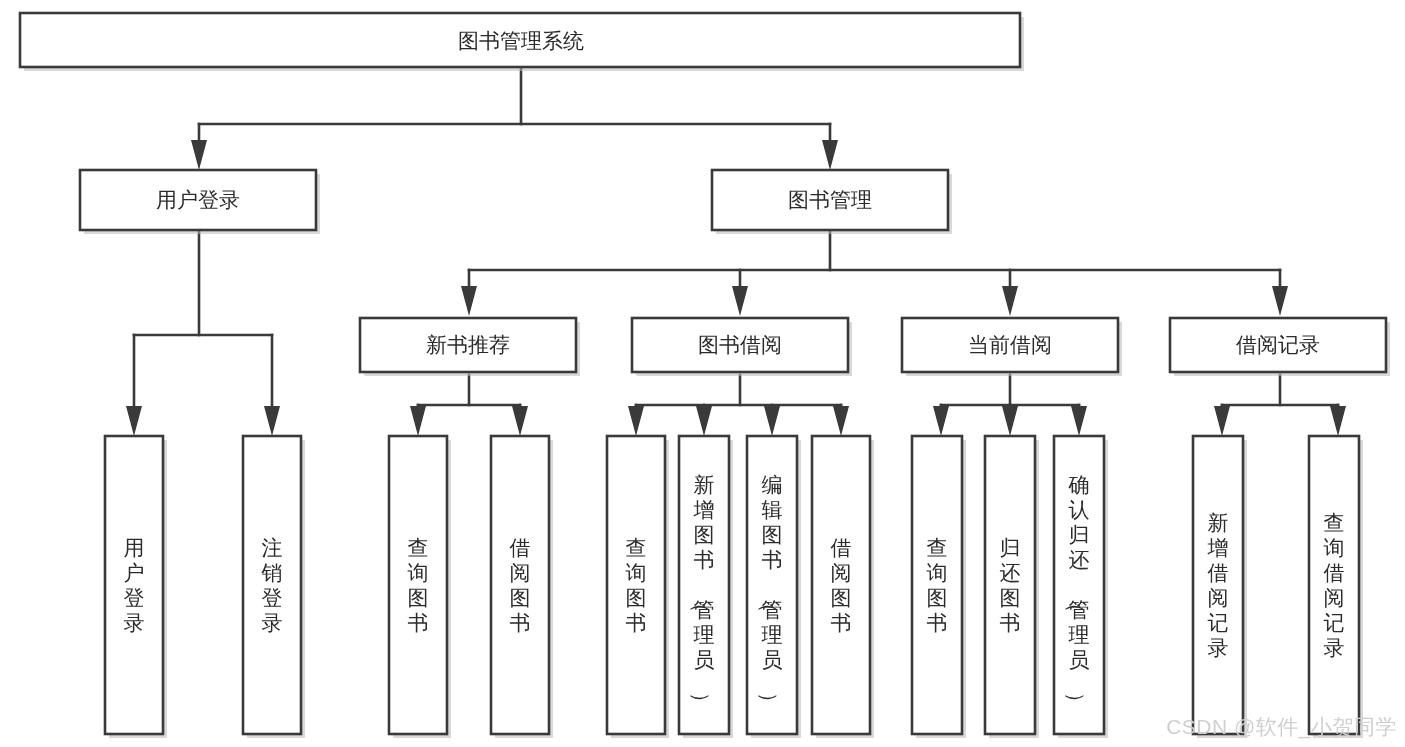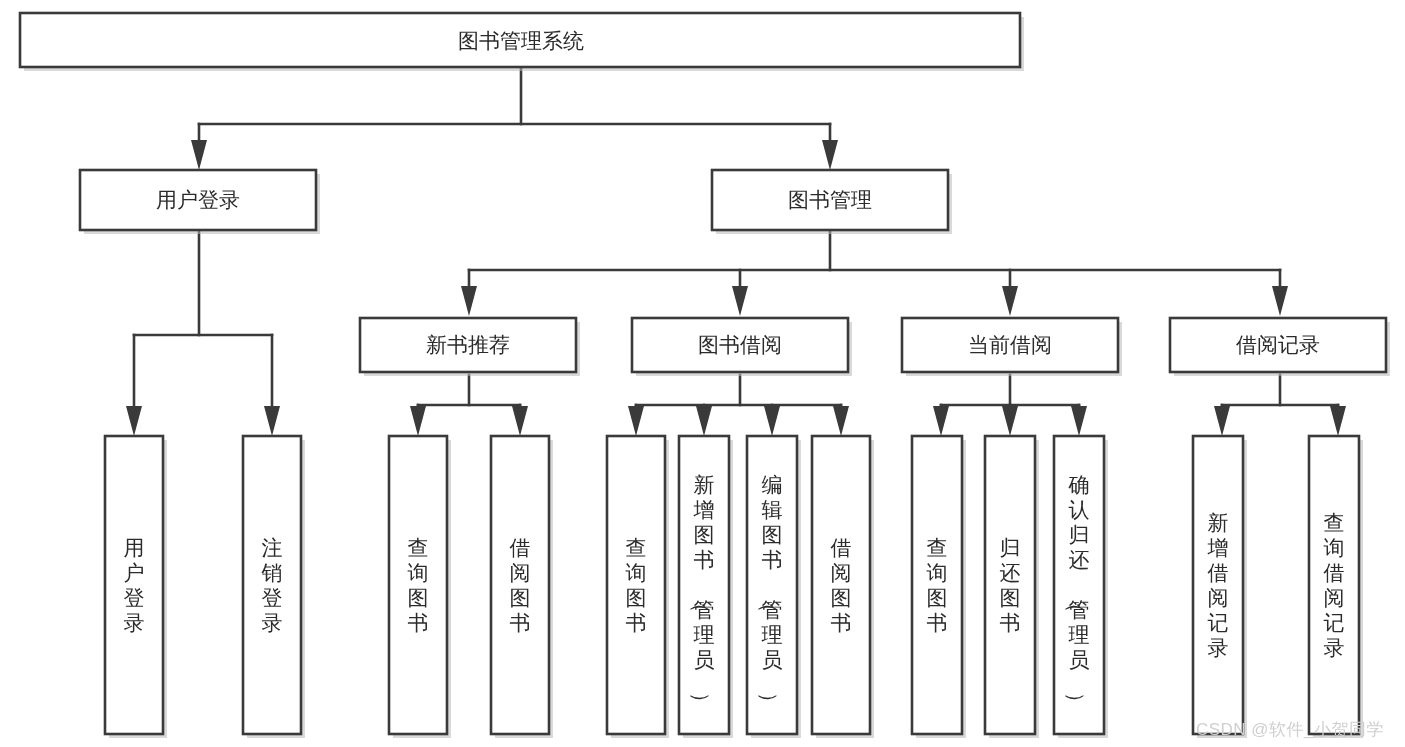--- a/index.html
+++ b/index.html
@@ -47,24 +47,24 @@
     dominant-baseline: middle;
   }
   .node-label-vert {
     font-family: "Liberation Sans", "DejaVu Sans", sans-serif;
     font-size: 21px;
     fill: #2b2b2b;
     text-anchor: middle;
   }
   .watermark {
     position: absolute;
-    right: 21px;
+    right: 8px;
     bottom: 6px;
     font-family: "Liberation Sans", "DejaVu Sans", sans-serif;
-    font-size: 17px;
+    font-size: 21px;
     color: #cfcfcf;
     letter-spacing: 0.5px;
     white-space: nowrap;
     user-select: none;
   }
 </style>
 </head>
 <body>
 
 <div id="diagram-root">

